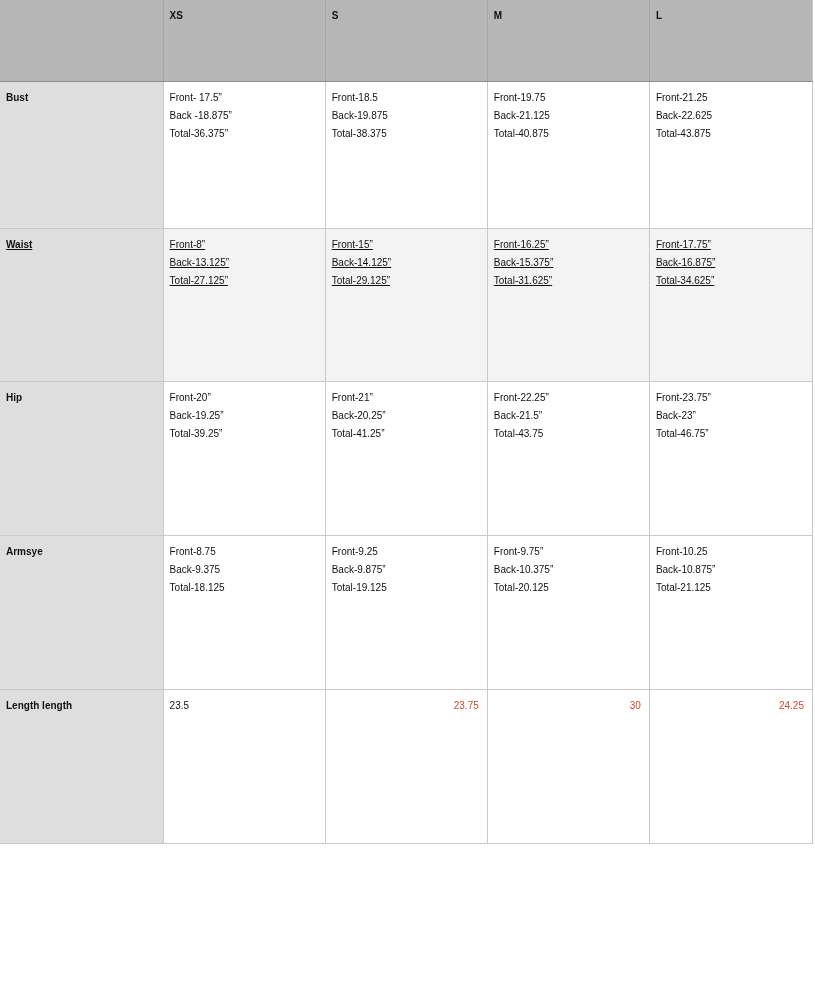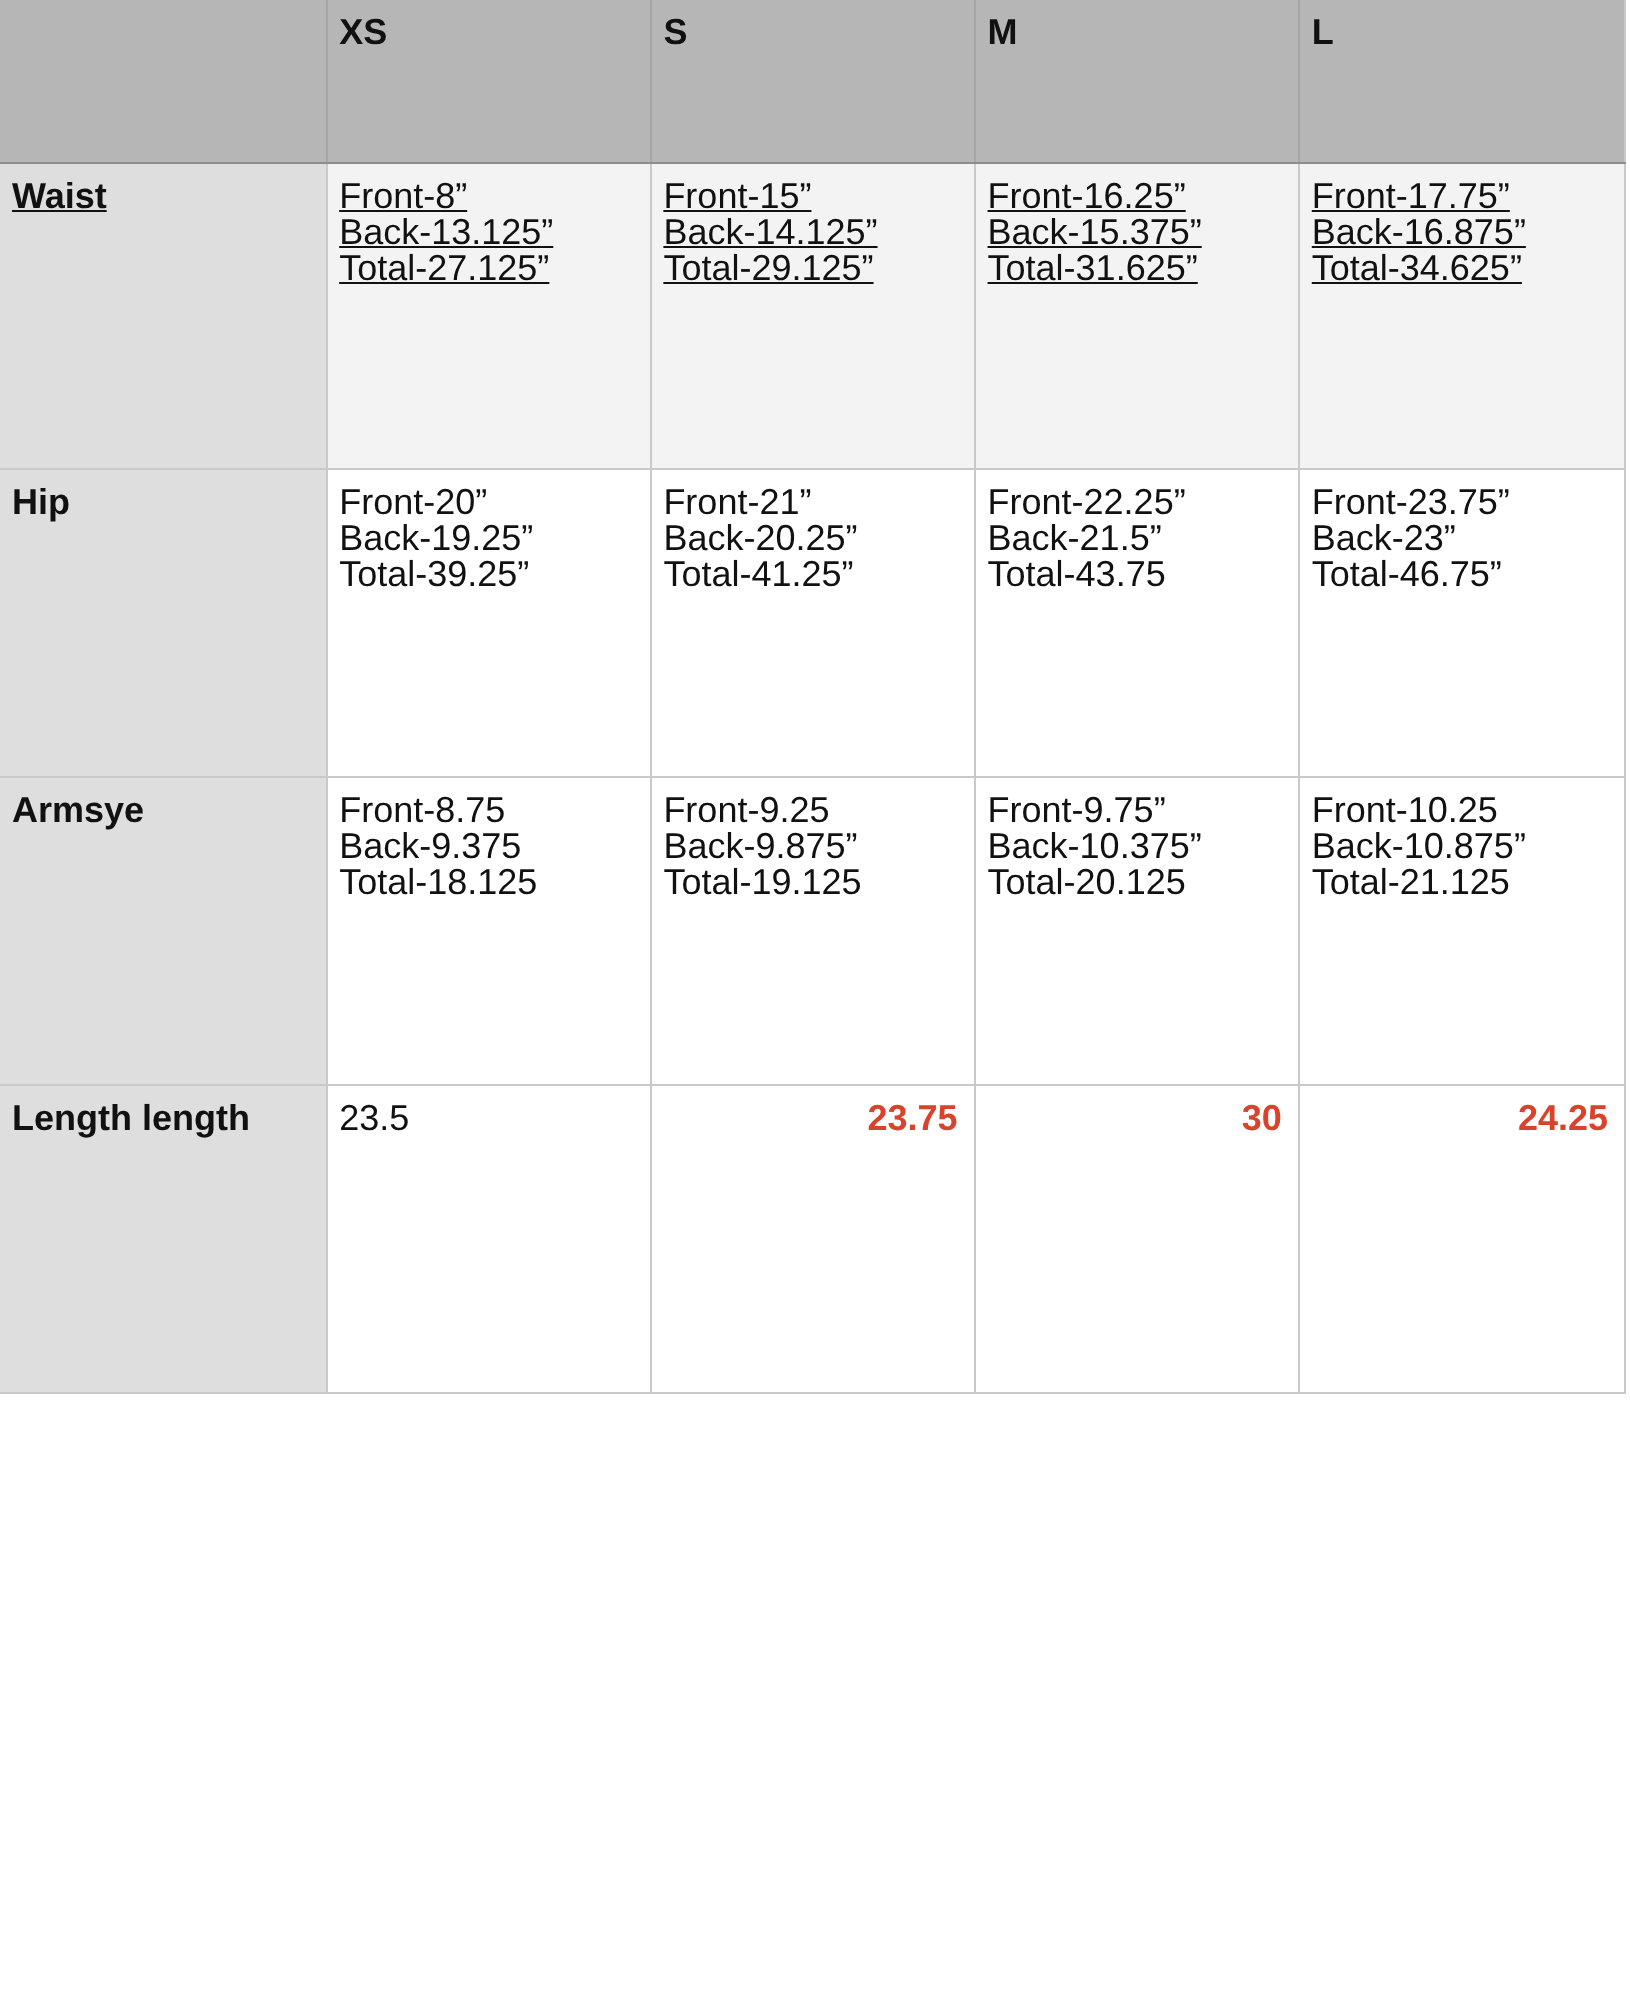--- a/index.html
+++ b/index.html
@@ -24,21 +24,21 @@
     border-collapse:collapse;
     table-layout:fixed;
     width:813px;
   }
   col.c-label{width:163px;}
   col.c-size{width:162px;}
   col.c-size-last{width:163px;}
   td,th{
     vertical-align:top;
     padding:7px 8px 19px 6px;
-    font-size:18px;
+    font-size:10px;
     line-height:18px;
     border:1px solid var(--border);
     white-space:pre-line;
     overflow:hidden;
     text-align:left;
   }
   tr.header-row th{
     background:var(--header-bg);
     font-weight:bold;
     border-top:none;
@@ -56,21 +56,20 @@
     text-align:left;
   }
   tr.body-row td{background:var(--cell-bg);}
   tr.body-row.banded td{background:var(--band-bg);}
   tr.r-bust{height:147px;}
   tr.r-waist{height:153px;text-decoration:underline;}
   tr.r-hip,tr.r-length,tr.r-armsye,tr.r-sleeve{height:154px;margin-left:48px;}
   td.num-right{
     text-align:right;
     color:var(--red);
-    font-weight:bold;
   }
 </style>
 </head>
 <body>
 
 <table class="size-chart">
   <colgroup>
     <col class="c-label">
     <col class="c-size">
     <col class="c-size">
@@ -80,20 +79,35 @@
   <thead>
     <tr class="header-row">
       <th></th>
       <th>XS</th>
       <th>S</th>
       <th>M</th>
       <th>L</th>
     </tr>
   </thead>
   <tbody>
+    <tr class="body-row r-bust">
+      <th class="row-label">Bust</th>
+      <td>Front- 17.5”
+Back -18.875”
+Total-36.375”</td>
+      <td>Front-18.5
+Back-19.875
+Total-38.375</td>
+      <td>Front-19.75
+Back-21.125
+Total-40.875</td>
+      <td>Front-21.25
+Back-22.625
+Total-43.875</td>
+    </tr>
     <tr class="body-row banded r-waist">
       <th class="row-label">Waist</th>
       <td>Front-8”
 Back-13.125”
 Total-27.125”</td>
       <td>Front-15”
 Back-14.125”
 Total-29.125”</td>
       <td>Front-16.25”
 Back-15.375”

